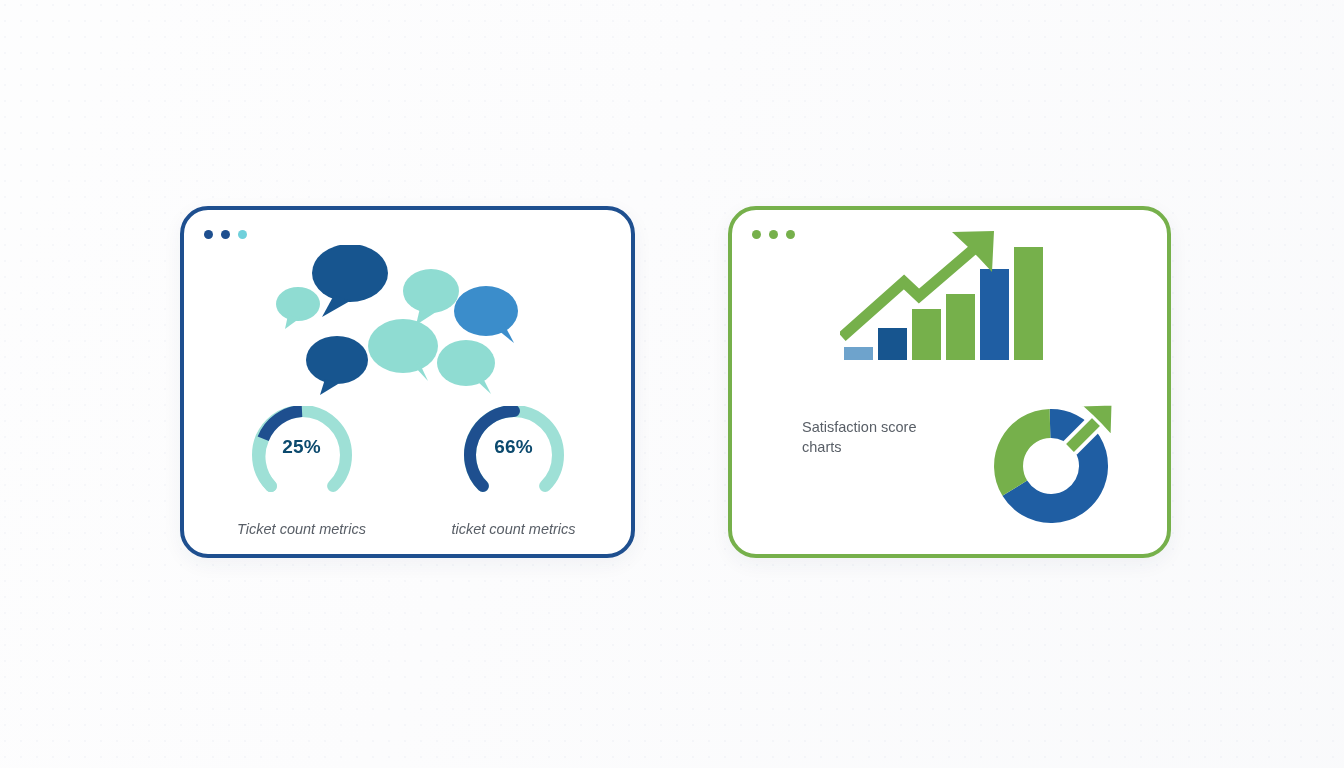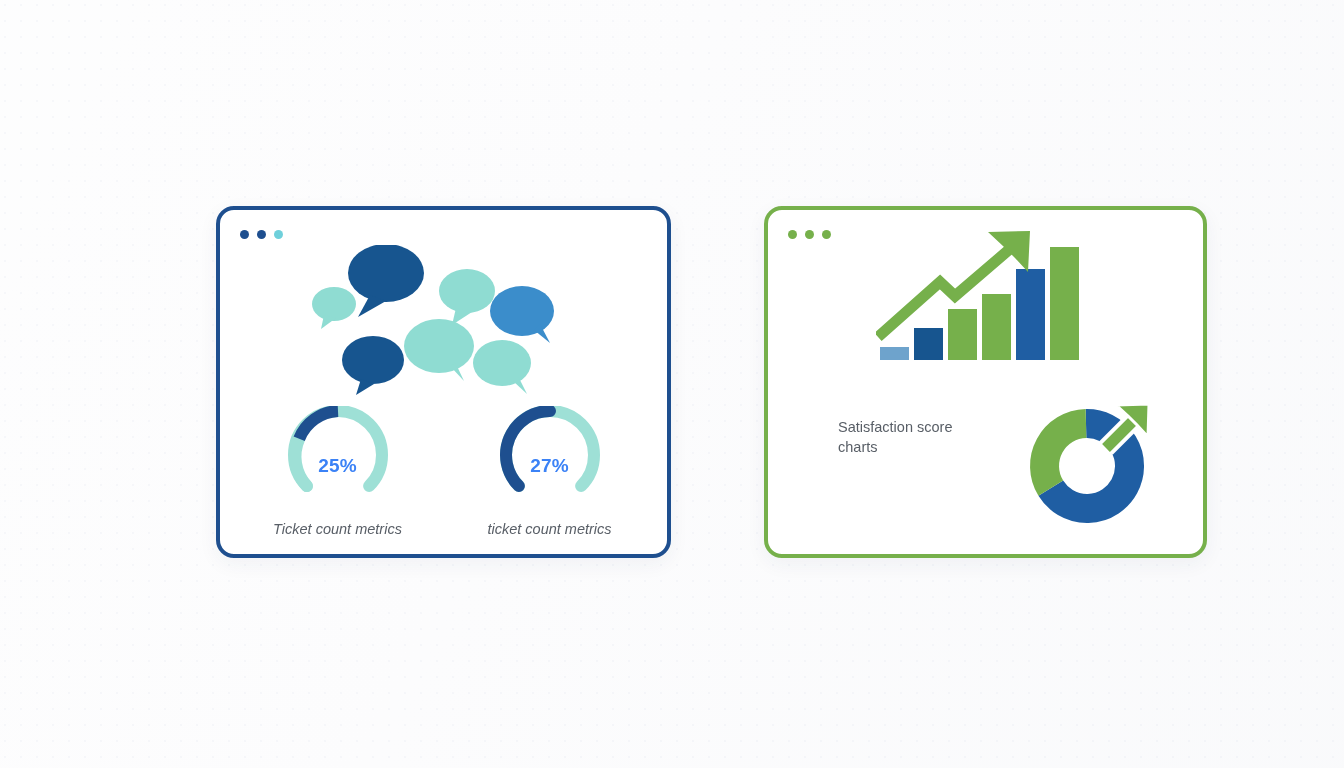--- a/index.html
+++ b/index.html
@@ -34,26 +34,25 @@
 
   .stage {
     position: absolute;
     inset: 0;
   }
 
   
   .card {
     position: absolute;
     background: #ffffff;
-    border-radius: 18px;
+    border-radius: 28px;
     border-style: solid;
     border-width: 4px;
     box-sizing: border-box;
     box-shadow: 0 6px 20px rgba(30, 50, 90, .055);
-    margin-left: 36px;
   }
   #card-left {
     left: 180px;
     top: 206px;
     width: 455px;
     height: 352px;
     border-color: #1e4f8f;
   }
   #card-right {
     left: 728px;
@@ -104,25 +103,25 @@
   }
   .gauge-wrap {
     position: relative;
     width: 106px;
     height: 96px;
   }
   .gauge-value {
     position: absolute;
     left: 0;
     right: 0;
-    top: 49px;
+    top: 30px;
     text-align: center;
     font-size: 19px;
     font-weight: bold;
-    color: #3b82f6;
+    color: #0c4a6e;
     letter-spacing: .2px;
   }
   .gauge-label {
     margin-top: 19px;
     font-size: 14.5px;
     color: #585e66;
     white-space: nowrap;
     text-align: center;
     font-style: italic;
   }
@@ -223,21 +222,21 @@
         </div>
         <div class="gauge-label">Ticket count metrics</div>
       </div>
 
       <div class="gauge-block">
         <div class="gauge-wrap">
           <svg width="106" height="96" viewBox="0 0 106 96">
             <path d="M 21.9 80.1 A 44 44 0 1 1 84.1 80.1" fill="none" stroke="#9ee0d6" stroke-width="12" stroke-linecap="round"></path>
             <path d="M 21.9 80.1 A 44 44 0 0 1 53 5" fill="none" stroke="#1e4f8f" stroke-width="12" stroke-linecap="round"></path>
           </svg>
-          <div class="gauge-value">27%</div>
+          <div class="gauge-value">66%</div>
         </div>
         <div class="gauge-label">ticket count metrics</div>
       </div>
 
     </div>
   </div>
 
   <div class="card" id="card-right">
 
     <div class="dots">

